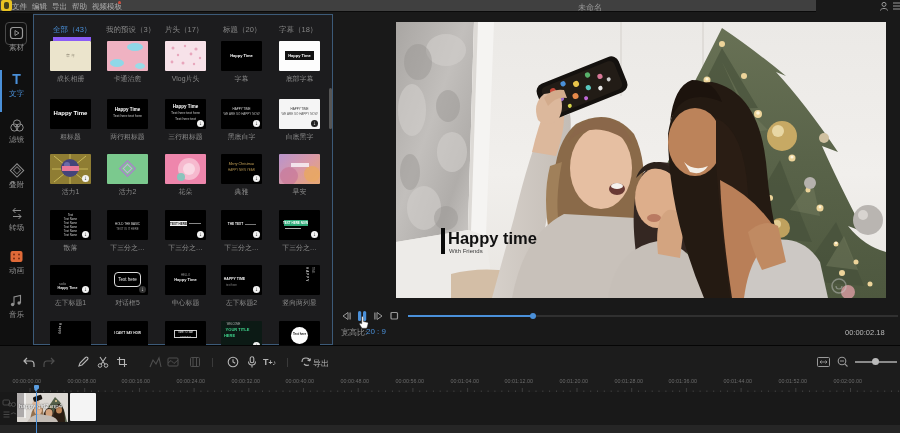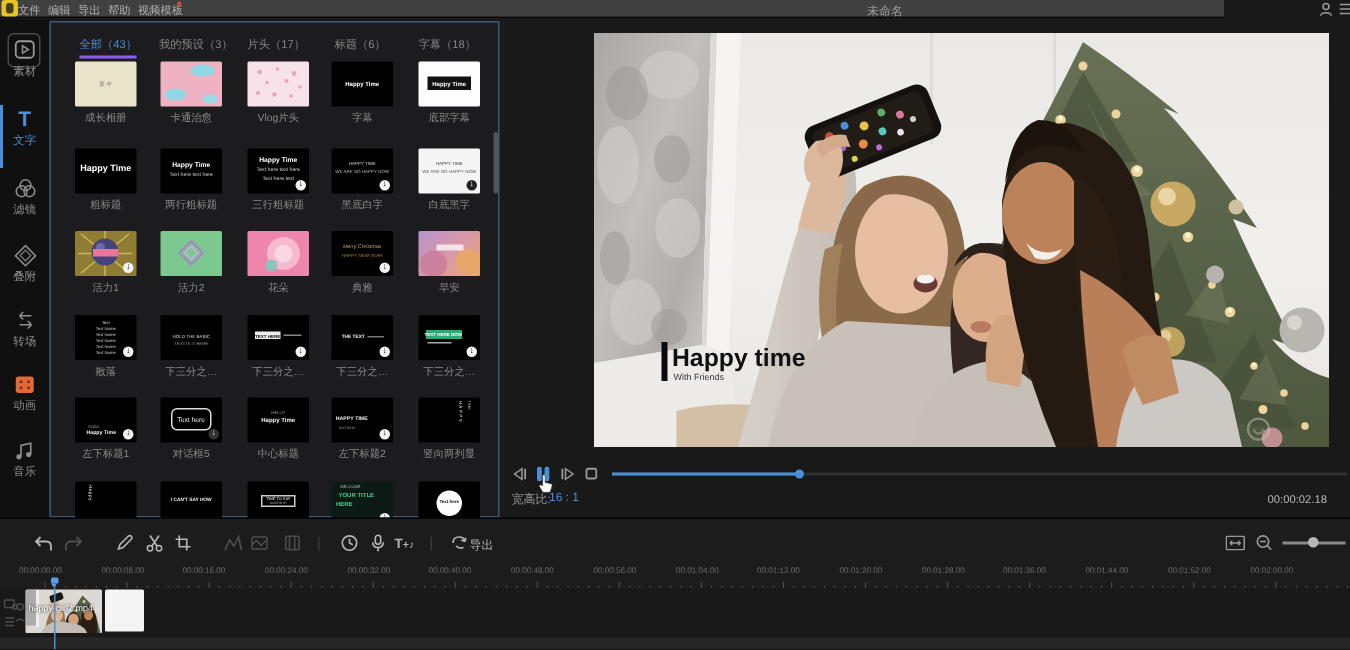--- a/index.html
+++ b/index.html
@@ -18,21 +18,21 @@
 #sidebar{position:absolute;left:0;top:13px;width:33px;height:332px;background:#101010;}
 .sbi{position:absolute;left:0;width:33px;height:42px;text-align:center;color:#8f8f8f;font-size:8px;}
 .sbi .ic{height:15px;margin-top:2px;}
 .sbi .lb{display:block;margin-top:1px;transform:scale(.95);}
 .sbi.sel{color:#4a90d9;}
 .selbar{position:absolute;left:0;width:2px;background:#4a90d9;}
 
 #panel{position:absolute;left:33px;top:14px;width:300px;height:331px;
  background:#1c1c1e;border:1px solid #3c5a78;}
 .tab{position:absolute;top:10px;font-size:7.5px;color:#858585;white-space:nowrap;}
-.tab.on{color:#4a90d9;border-bottom:2px solid #8b5cf6;padding-bottom:2px;}
+.tab.on{color:#4a90d9;border-bottom:4px solid #8b5cf6;padding-bottom:2px;}
 .th{position:absolute;width:41px;height:30px;background:#000;overflow:hidden;border-radius:1px;}
 .lb5{position:absolute;width:57px;font-size:7.5px;color:#8a8a8a;text-align:center;white-space:nowrap;transform:scale(.92);}
 .dl{position:absolute;right:2px;bottom:2px;width:7px;height:7px;border-radius:50%;
  background:#f2f2f2;color:#111;font-size:6px;line-height:7px;text-align:center;font-weight:bold;}
 .tt{position:absolute;width:100%;text-align:center;color:#fff;font-family:"Liberation Sans",sans-serif;}
 #scrollth{position:absolute;left:295px;top:73px;width:3px;height:41px;background:#555;border-radius:2px;}
 
 #video{position:absolute;left:396px;top:22px;width:490px;height:276px;background:#e9e7e3;overflow:hidden;}
 
 #bottom{position:absolute;left:0;top:345px;width:900px;height:88px;background:#1c1c1c;border-top:1px solid #050505;}
@@ -111,21 +111,21 @@
             <circle cx="3.6" cy="11.5" r="1.7" fill="#8f8f8f"></circle>
             <circle cx="10.1" cy="10" r="1.7" fill="#8f8f8f"></circle>
           </svg></div>
       <span class="lb">音乐</span>
     </div>
   </div>
   <div id="panel">
     <span class="tab on" style="left:19px">全部（43）</span>
     <span class="tab" style="left:72px">我的预设（3）</span>
     <span class="tab" style="left:131px">片头（17）</span>
-    <span class="tab" style="left:189px">标题（6）</span>
+    <span class="tab" style="left:189px">标题（20）</span>
     <span class="tab" style="left:245px">字幕（18）</span>
 
     <div class="th" style="left:16px;top:26px;background:#ebe4cc">
         <span class="tt" style="top:12px;font-size:4px;color:#8a8270">童 年</span>
       </div>
     <span class="lb5" style="left:8px;top:59px">成长相册</span>
     <div class="th" style="left:73px;top:26px;background:#efb2c2"><svg width="41" height="30">
           <ellipse cx="28" cy="6" rx="8" ry="4" fill="#8fd8e8"></ellipse>
           <ellipse cx="10" cy="22" rx="7" ry="4" fill="#8fd8e8"></ellipse>
           <ellipse cx="33" cy="25" rx="5" ry="3" fill="#9adce8"></ellipse>
@@ -496,21 +496,21 @@
       <rect x="50" y="1.5" width="6.5" height="6.5" rx="1" fill="none" stroke="#9a9a9a" stroke-width="1.2"></rect>
     </svg>
     <svg class="abs" style="left:359px;top:316px;z-index:3" width="10" height="13" viewBox="0 0 10 13">
         <path d="M2.8 0.8 Q3.8 0 4.4 1 L4.4 5.6 L8.6 6.6 Q9.2 6.8 9.1 7.6 L8 11.4 Q7.8 12.2 7 12.2 L3.6 12.2 Q3 12.2 2.6 11.6 L0.7 8.4 Q0.3 7.6 1 7.2 L2.8 7.8 Z" fill="#fff" stroke="#444" stroke-width=".4"></path>
       </svg>
     <div class="abs" style="left:408px;top:315px;width:490px;height:1.5px;background:#303030"></div>
     <div class="abs" style="left:408px;top:315px;width:125px;height:1.5px;background:#4a90d9"></div>
     <div class="abs" style="left:530px;top:313px;width:6px;height:6px;border-radius:50%;background:#4a90d9"></div>
 
     <span class="abs" style="left:341px;top:327px;font-size:8px;color:#969696">宽高比:</span>
-    <span class="abs" style="left:366px;top:327px;font-size:8px;color:#4a90d9">16 : 1</span>
+    <span class="abs" style="left:366px;top:327px;font-size:8px;color:#4a90d9">20 : 9</span>
     <span class="abs" style="left:845px;top:328px;font-size:7.5px;color:#b9b9b9">00:00:02.18</span>
   </div>
   <div id="bottom">
 
     <svg class="abs" style="left:22px;top:11px" width="14" height="11" viewBox="0 0 14 11">
         <path d="M5 1 L2 4 L5 7 M2 4 H9 Q12 4 12 7.5 L12 10" fill="none" stroke="#b5b5b5" stroke-width="1.2"></path>
       </svg>
     <svg class="abs" style="left:42px;top:11px" width="14" height="11" viewBox="0 0 14 11">
         <path d="M9 1 L12 4 L9 7 M12 4 H5 Q2 4 2 7.5 L2 10" fill="none" stroke="#4e4e4e" stroke-width="1.2"></path>
       </svg>

